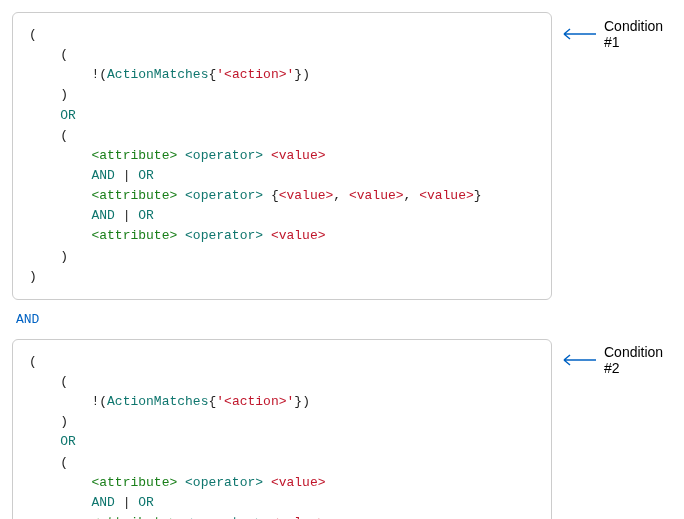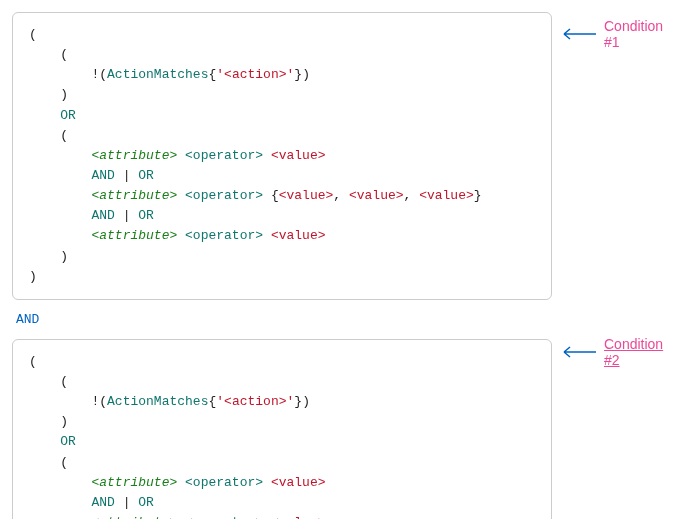--- a/index.html
+++ b/index.html
@@ -22,30 +22,30 @@
     }
     .line { white-space: pre; }
     .and-between {
       color: #0062c3;
       font-family: Consolas, "Courier New", monospace;
       font-size: 13px;
       padding: 12px 0 12px 4px;
     }
     .tok-paren { color: #222; }
     .tok-blue { color: #0f766e; }
-    .tok-green { color: #1a7f1a; font-style: italic; }
+    .tok-green { color: #1a7f1a; }
     .tok-red { color: #c0162b; }
     .tok-black { color: #222; }
     .callout {
       position: absolute;
       display: flex;
       align-items: center;
       font-family: "Segoe UI", Arial, sans-serif;
       font-size: 14px;
-      color: #ec4899;
+      color: #000000;
     }
     .arrow {
       display: inline-flex;
       align-items: center;
       margin-right: 8px;
     }
     .arrow svg { display: block; }
   </style>
 </head>
 <body>
@@ -85,21 +85,21 @@
     <div class="line">        <span class="tok-black">!</span><span class="tok-paren">(</span><span class="tok-blue">ActionMatches</span><span class="tok-paren">{</span><span class="tok-red">'</span><span class="tok-red">&lt;action&gt;</span><span class="tok-red">'</span><span class="tok-paren">}</span><span class="tok-paren">)</span></div>
     <div class="line">    <span class="tok-paren">)</span></div>
     <div class="line">    <span class="tok-blue">OR</span></div>
     <div class="line">    <span class="tok-paren">(</span></div>
     <div class="line">        <span class="tok-green">&lt;attribute&gt;</span> <span class="tok-blue">&lt;operator&gt;</span> <span class="tok-red">&lt;value&gt;</span></div>
     <div class="line">        <span class="tok-blue">AND</span><span class="tok-black"> | </span><span class="tok-blue">OR</span></div>
     <div class="line">        <span class="tok-green">&lt;attribute&gt;</span> <span class="tok-blue">&lt;operator&gt;</span> <span class="tok-red">&lt;value&gt;</span></div>
 
   </div>
 
-  <div class="callout" style="top: 324px; left: 548px; text-decoration: underline;">
+  <div class="callout" style="top: 332px; left: 548px;">
     <span class="arrow">
       <svg width="36" height="12" viewBox="0 0 36 12">
           <path d="M36 6 L4 6 M4 6 L10 1 M4 6 L10 11" stroke="#0062c3" stroke-width="1.5" fill="none"></path>
         </svg>
     </span>
     <span>Condition #2</span>
   </div>
 
 </div>
 

